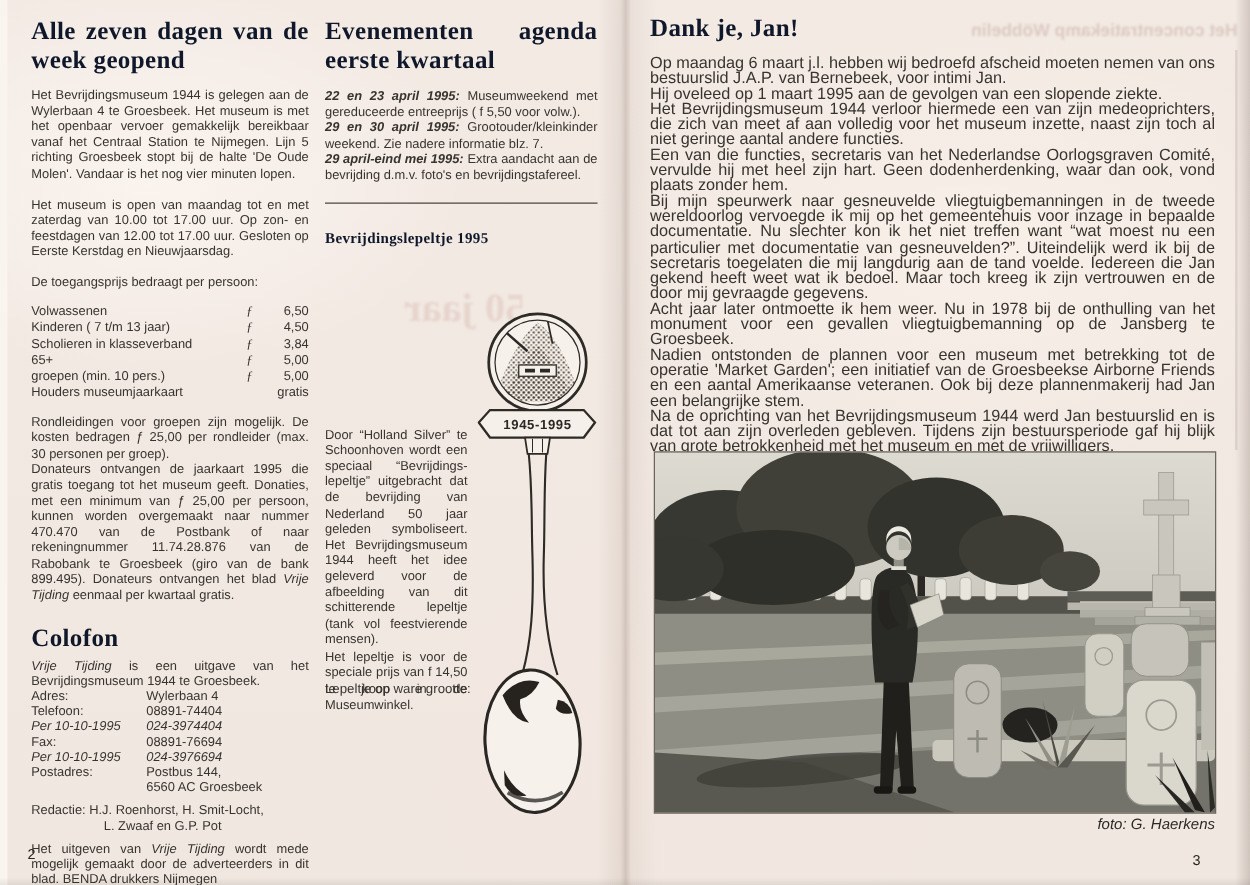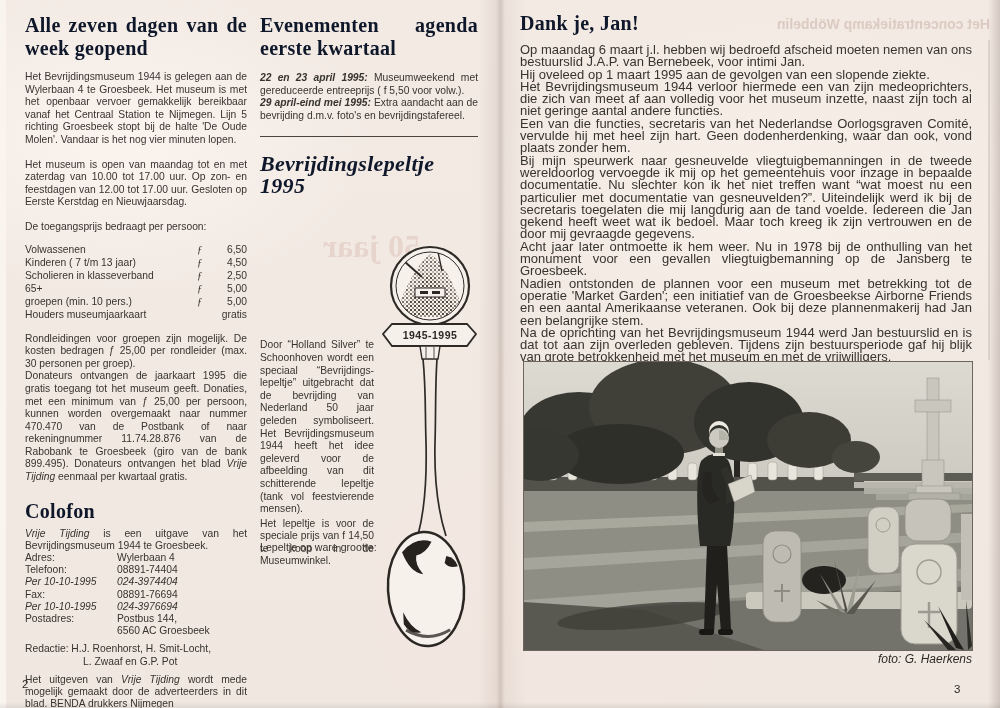--- a/index.html
+++ b/index.html
@@ -7,21 +7,21 @@
     width:1000px;height:708px;overflow:hidden;position:relative;
     font-family:"Liberation Sans", sans-serif;color:#37332e;
     background:
       radial-gradient(420px 260px at 12% 20%, rgba(252,246,240,.85), transparent 60%),
       radial-gradient(500px 300px at 78% 28%, rgba(250,242,235,.7), transparent 60%),
       radial-gradient(420px 420px at 55% 82%, rgba(245,232,225,.55), transparent 60%),
       linear-gradient(#f3eae4,#f0e7e0);
   }
   .serif-head{font-family:"Liberation Serif", serif;font-weight:bold;font-size:20px;line-height:23px;
     color:#0f172a;letter-spacing:.3px;text-align:justify;margin:0;}
-  .serif-head.small{font-size:22px;line-height:22px;font-style:italic;}
+  .serif-head.small{font-size:12px;line-height:22px;}
   .bt{font-size:10.3px;line-height:12.6px;text-align:justify;margin:0;}
   .it{font-style:italic;}
   .bold-it{font-style:italic;font-weight:bold;}
 
   .col-left{position:absolute;left:25px;top:14px;width:222px;}
   .col-mid{position:absolute;left:260px;top:14px;width:218px;}
   .page-right-article{position:absolute;left:520px;top:12px;width:452px;}
 
   .price-table{margin-top:9px;}
   .price-row{display:flex;font-size:10.3px;line-height:13px;}
@@ -93,21 +93,21 @@
       <span class="price-amount">6,50</span>
     </div>
     <div class="price-row">
       <span class="price-label">Kinderen ( 7 t/m 13 jaar)</span>
       <span class="price-cur">ƒ</span>
       <span class="price-amount">4,50</span>
     </div>
     <div class="price-row">
       <span class="price-label">Scholieren in klasseverband</span>
       <span class="price-cur">ƒ</span>
-      <span class="price-amount">2,50</span>
+      <span class="price-amount">3,84</span>
     </div>
     <div class="price-row">
       <span class="price-label">65+</span>
       <span class="price-cur">ƒ</span>
       <span class="price-amount">5,00</span>
     </div>
     <div class="price-row">
       <span class="price-label">groepen (min. 10 pers.)</span>
       <span class="price-cur">ƒ</span>
       <span class="price-amount">5,00</span>
@@ -158,20 +158,21 @@
       <div style="padding-left:58px">L. Zwaaf en G.P. Pot</div>
     </div>
     <p class="bt" style="margin-top:6px;line-height:12.2px"><span>Het uitgeven van </span><span class="it">Vrije Tijding</span><span> wordt mede mogelijk gemaakt door de adverteerders in dit blad. BENDA drukkers Nijmegen</span></p>
   </div>
 </div>
 
 <div class="col-mid">
   <h1 class="serif-head">Evenementen agenda eerste kwartaal</h1>
   <div style="margin-top:12px">
     <p class="bt agenda-item"><span class="bold-it">22 en 23 april 1995:</span><span> Museumweekend met gereduceerde entreeprijs ( f 5,50 voor volw.).</span></p>
+    <p class="bt agenda-item"><span class="bold-it">29 en 30 april 1995:</span><span> Grootouder/kleinkinder weekend. Zie nadere informatie blz. 7.</span></p>
     <p class="bt agenda-item"><span class="bold-it">29 april-eind mei 1995:</span><span> Extra aandacht aan de bevrijding d.m.v. foto's en bevrijdingstafereel.</span></p>
   </div>
   <hr class="mid-rule">
   <h1 class="serif-head small" style="margin-top:16px">Bevrijdingslepeltje 1995</h1>
 
   <div class="spoon-wrap">
     <svg class="spoon-svg" width="96" height="416" viewBox="0 0 96 416">
       <defs>
         <pattern id="stip" width="4" height="4" patternUnits="userSpaceOnUse">
           <circle cx="1" cy="1" r="0.9" fill="#3c362f"></circle>

